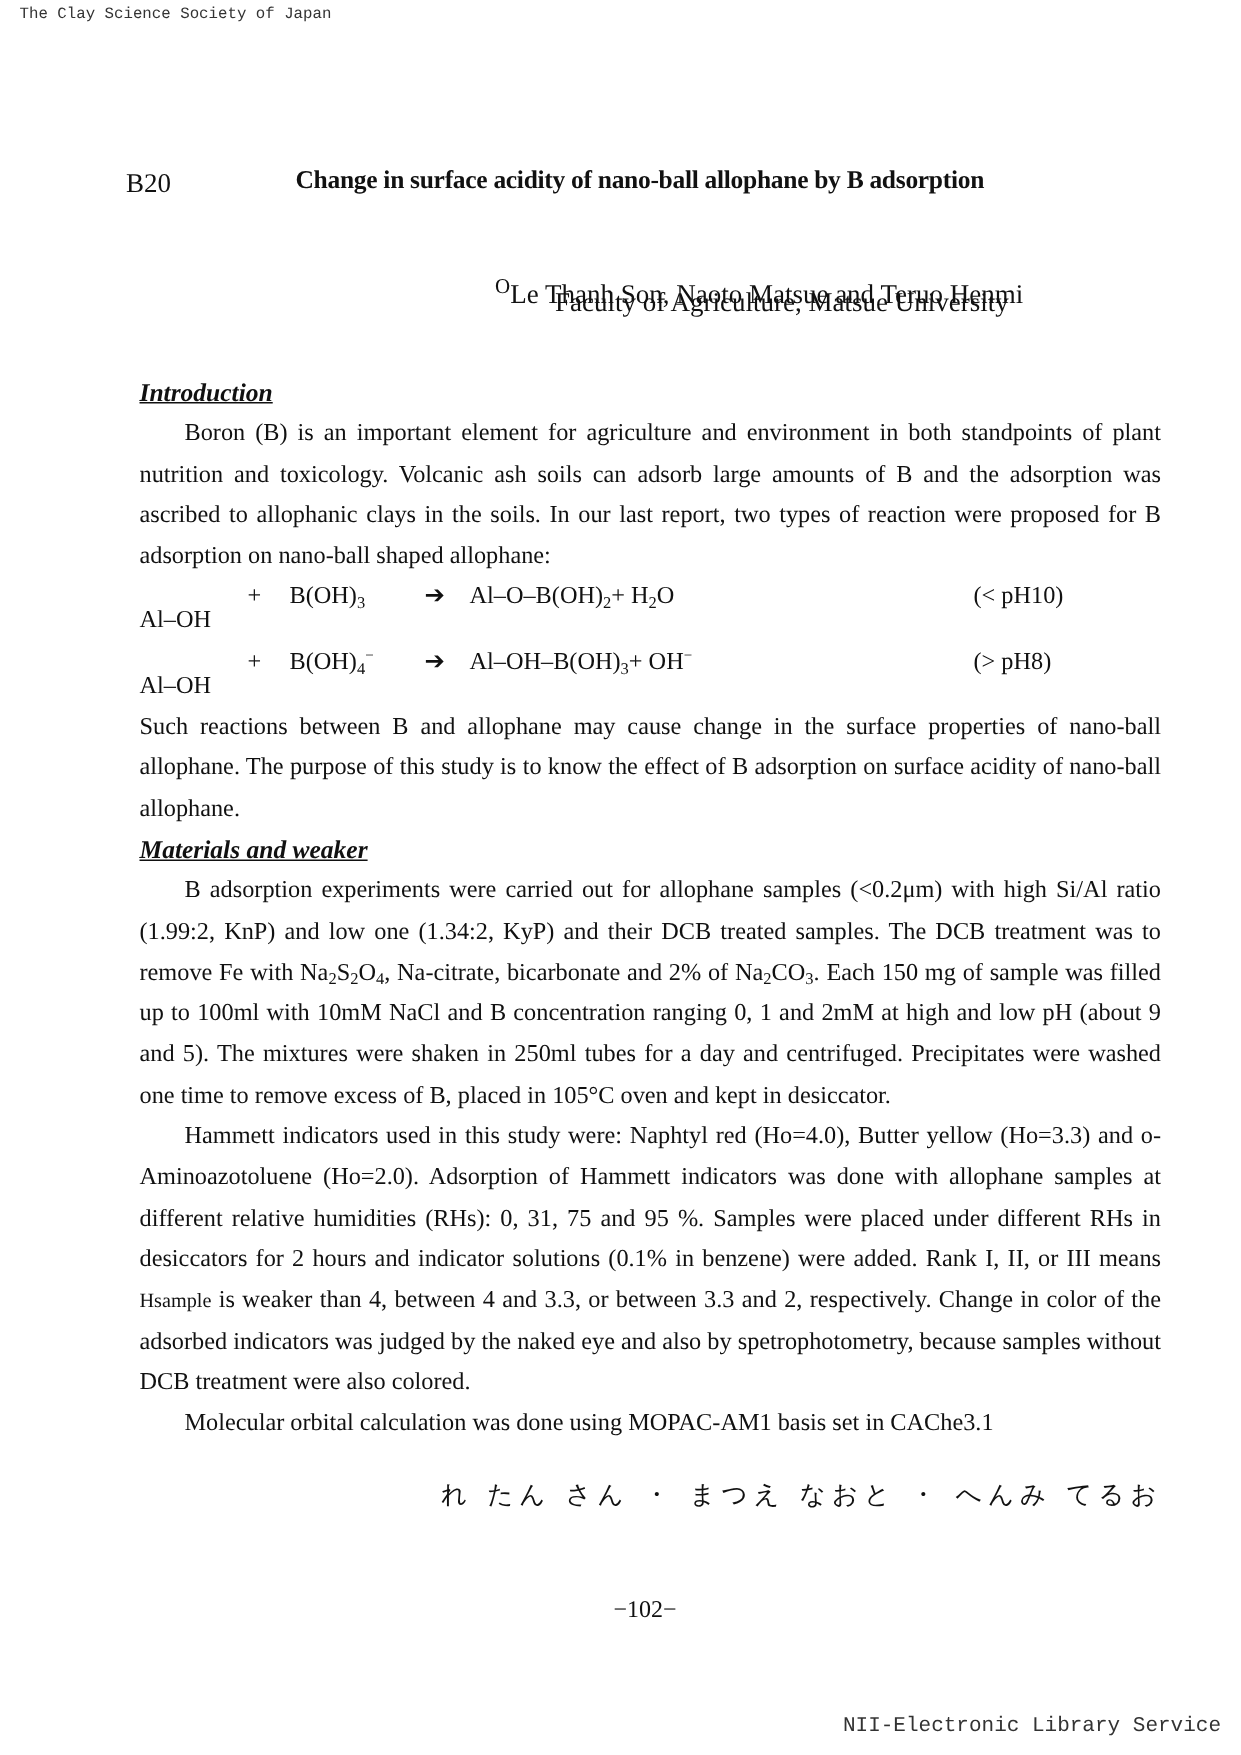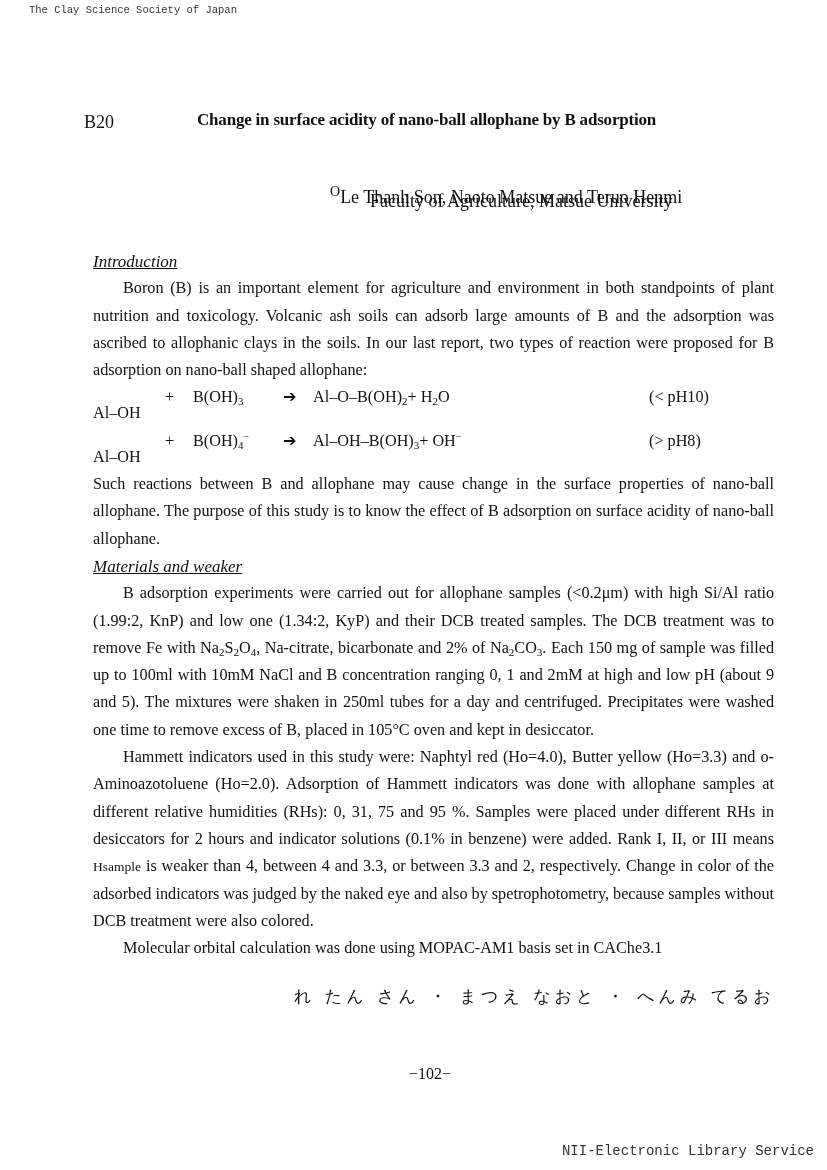--- a/index.html
+++ b/index.html
@@ -1,29 +1,29 @@
 <!DOCTYPE html>
 <html><head>
 <meta charset="utf-8">
 <style>
   html, body { margin: 0; padding: 0; background: #ffffff; }
   body {
     width: 827px; height: 1170px; position: relative; overflow: hidden;
     font-family: "Liberation Serif", "DejaVu Serif", serif; color: #111;
   }
   .mono { font-family: "Liberation Mono", "DejaVu Sans Mono", monospace; }
-  .header-society { position: absolute; left: 13px; top: 4px; font-size: 10.5px; color: #333; margin-left: 16px; }
+  .header-society { position: absolute; left: 13px; top: 4px; font-size: 10.5px; color: #333; }
   .footer-nii { position: absolute; right: 13px; top: 1143px; font-size: 14px; color: #333; }
   .code { position: absolute; left: 84px; top: 112px; font-size: 18px; }
   .title { position: absolute; left: 197px; top: 110px; font-size: 17px; font-weight: bold; letter-spacing: -0.2px; }
   .authors { position: absolute; left: 330px; top: 163px; font-size: 18px; margin-top: 21px; }
   .authors .circ { font-size: 14px; vertical-align: 7px; }
   .affil { position: absolute; left: 370px; top: 191px; font-size: 18px; }
   .body-text { position: absolute; left: 93px; width: 681px; font-size: 16.2px; line-height: 27.3px; text-align: justify; }
-  .heading { font-weight: normal; font-style: italic; text-decoration: underline; font-size: 17px; }
+  .heading { font-weight: bold; font-style: italic; text-decoration: underline; font-size: 17px; }
   p { margin: 0; }
   .indent { text-indent: 30px; }
   .rxn { display: flex; white-space: nowrap; }
   .rxn span { display: inline-block; }
   .rxn .c1 { width: 72px; margin-top: 16px; }
   .rxn .c2 { width: 28px; }
   .rxn .c3 { width: 90px; }
   .rxn .c4 { width: 30px; }
   .rxn .c5 { width: 336px; }
   sub { font-size: 11px; vertical-align: -3px; line-height: 0; }

